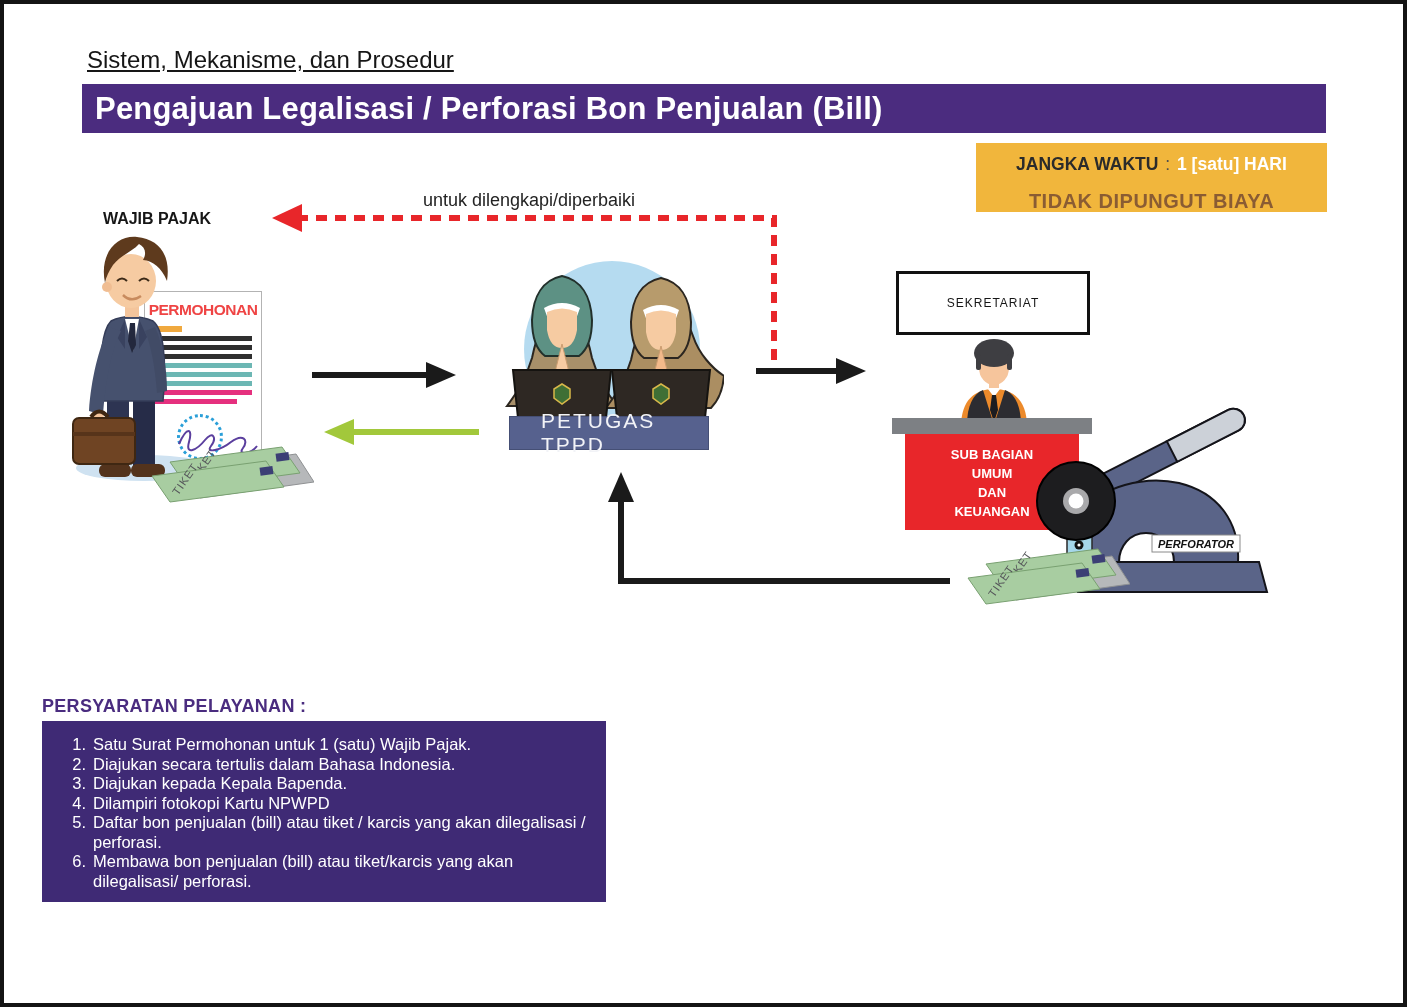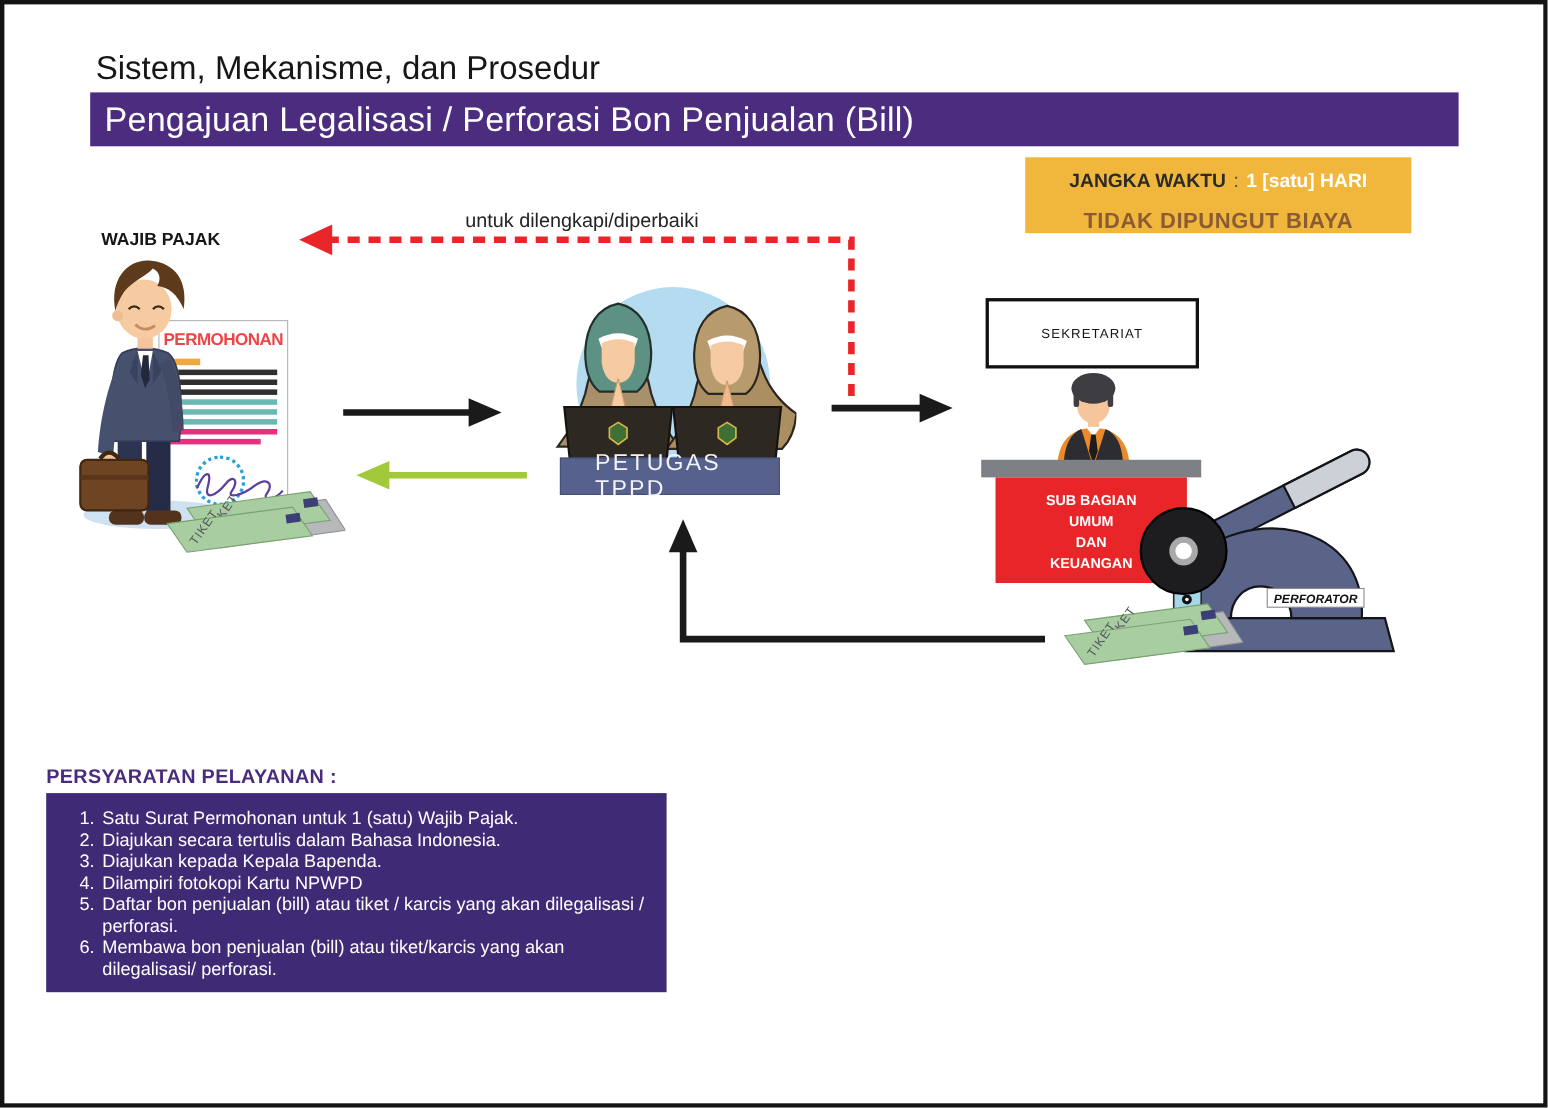--- a/index.html
+++ b/index.html
@@ -2,36 +2,36 @@
 <html style="--purple_banner: #4b2c7f; --purple_box: #3f2a75; --purple_heading: #4a2c7f; --yellow_bg: #f1b63c; --brown_text: #8a5c33; --red_accent: #e8262a; --green_accent: #a2c83b; --slate_banner: #56618e; --slate_machine: #5a6488; --light_blue: #b5dbf0; --desk_gray: #7d8084; --ticket_green: #a8cda1;"><head>
 <meta charset="utf-8">
 <style>
   html,body{margin:0;padding:0;background:#e8e8e8;}
   .page{
     position:relative;width:1407px;height:1007px;background:#fff;
     border:4px solid #141414;box-sizing:border-box;overflow:hidden;
     font-family:"Liberation Sans",sans-serif;color:#1a1a1a;
   }
   .abs{position:absolute;}
-  .super-title{left:83px;top:42px;font-size:30px;color:#161616;}
+  .super-title{left:83px;top:42px;font-size:24px;color:#161616;text-decoration:underline;}
   .title-banner{
     left:78px;top:80px;width:1244px;height:49px;
     background:var(--purple_banner,#4b2c7f);
     display:flex;align-items:center;padding-left:13px;box-sizing:border-box;
   }
-  .title-banner .t{color:#fff;font-size:31px;font-weight:normal;letter-spacing:0.2px;}
+  .title-banner .t{color:#fff;font-size:31px;font-weight:bold;letter-spacing:0.2px;}
   .info-box{
-    left:928px;top:139px;width:351px;height:69px;
+    left:972px;top:139px;width:351px;height:69px;
     background:var(--yellow_bg,#f1b63c);text-align:center;box-sizing:border-box;padding-top:11px;
   }
   .info-line1{font-size:17.5px;font-weight:bold;color:#2b2b2b;}
   .info-line1 .val{color:#fff;}
   .info-line1 .sep{color:#4f4f4f;font-weight:normal;padding:0 2px;}
   .info-line2{font-size:20px;font-weight:bold;color:var(--brown_text,#8a5c33);letter-spacing:0.5px;margin-top:15px;}
-  .taxpayer-label{left:88px;top:206px;width:130px;font-size:16px;font-weight:bold;color:#161616;}
+  .taxpayer-label{left:88px;top:206px;width:130px;text-align:center;font-size:16px;font-weight:bold;color:#161616;}
   .document{
     left:140px;top:287px;width:118px;height:181px;background:#fff;
     border:1px solid #b3b3b3;z-index:1;box-sizing:border-box;padding-top:9px;
   }
   .doc-title{text-align:center;font-size:15.5px;font-weight:bold;letter-spacing:-0.5px;color:#ef4444;}
   .doc-line{height:5px;margin:4px 9px 0 9px;}
   .l-orange{width:28px;background:#f0a93e;height:6px;margin-top:7px;}
   .l-black{background:#2f2f2f;}
   .l-teal{background:#6cb7b4;}
   .l-pink{background:#e5307e;}

